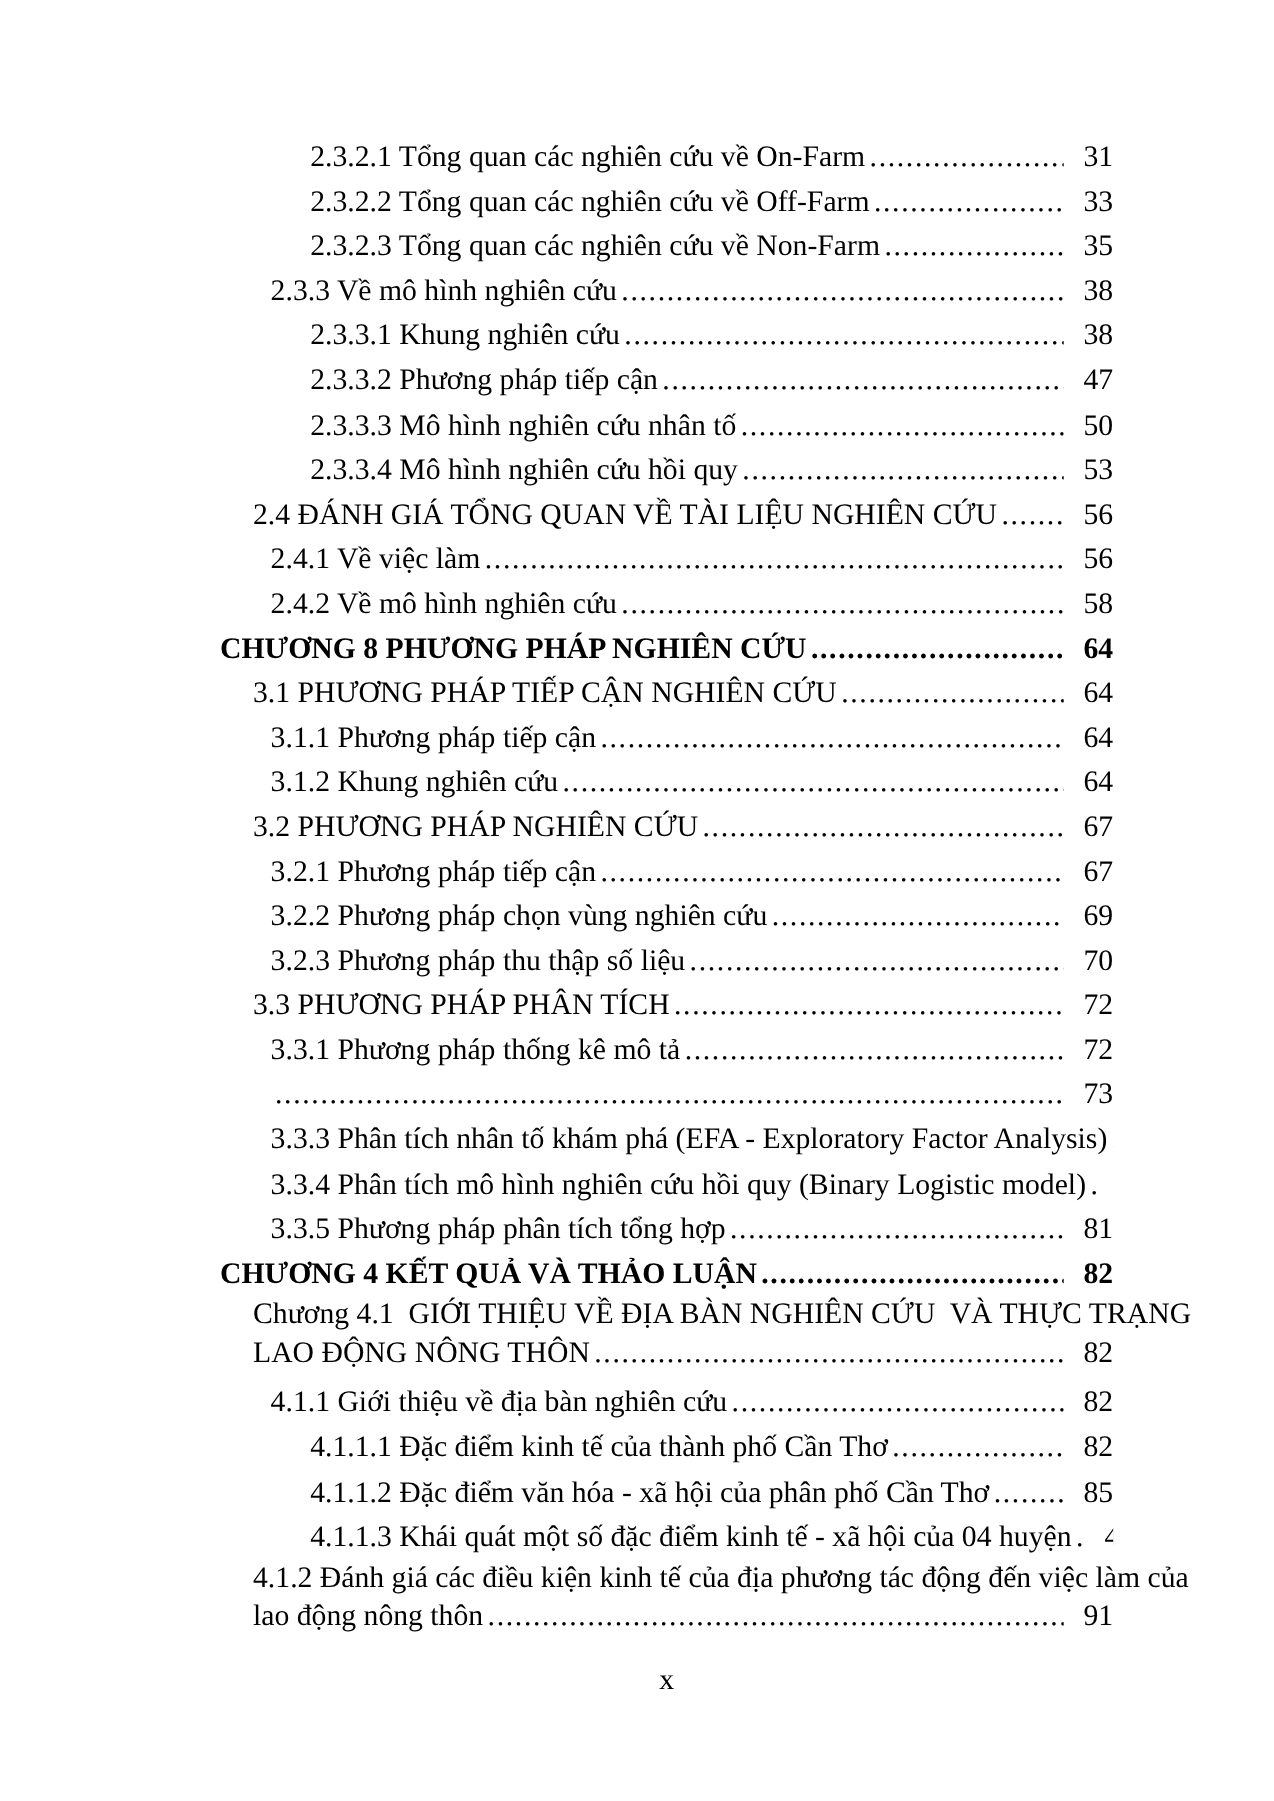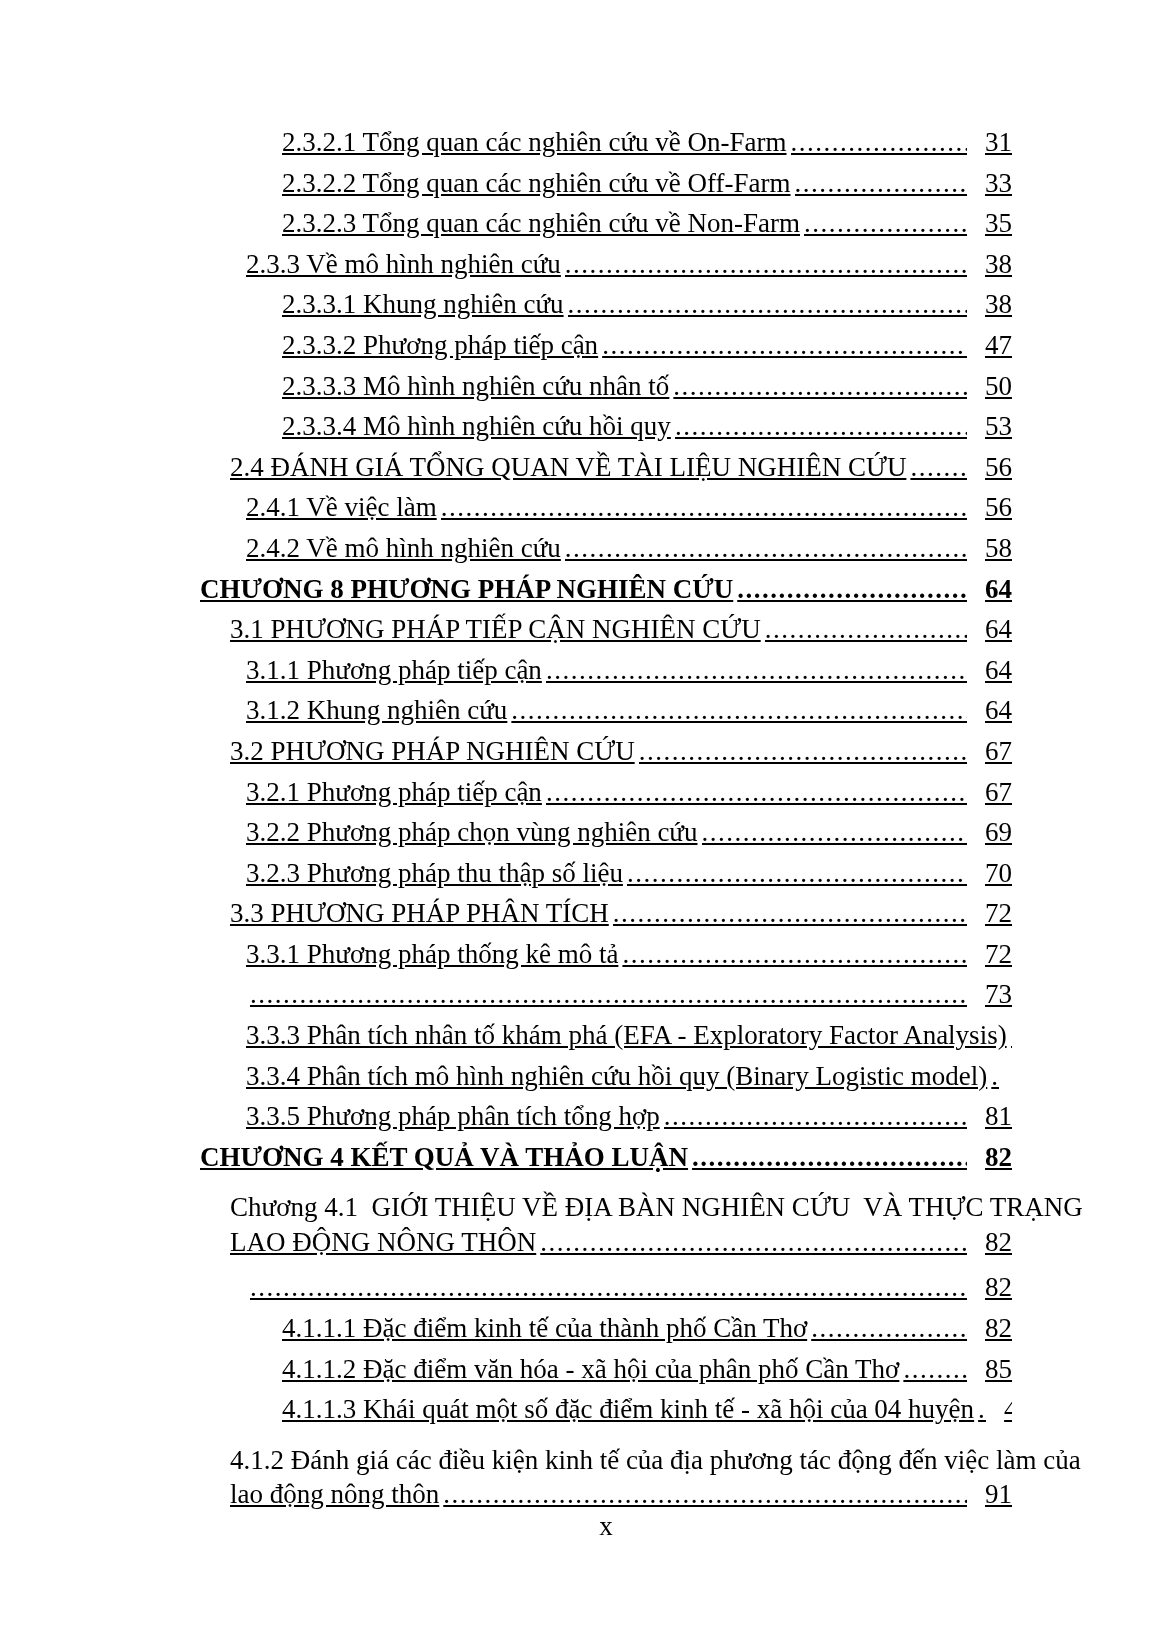--- a/index.html
+++ b/index.html
@@ -16,22 +16,22 @@
     left:200px;top:122px;width:812px;
     font-size:27px;
     line-height:40.6px;
   }
   .entry{margin:0;}
   .entry.lvl0{margin-left:0;font-weight:bold;}
   .entry.lvl1{margin-left:30px;}
   .entry.lvl2{margin-left:46px;}
   .entry.lvl3{margin-left:82px;}
   .entry.wrap{line-height:34.5px;margin-bottom:8px;}
-  .pre-lines div{white-space:pre;margin-top:13px;}
-  .lastline{display:flex;align-items:flex-start;overflow:hidden;text-decoration:underline;}
+  .pre-lines div{white-space:pre;}
+  .lastline{display:flex;align-items:flex-start;overflow:hidden;}
   .title{white-space:pre;flex-shrink:0;}
   .leader{
     flex:1 1 auto;min-width:8px;
     overflow:hidden;white-space:nowrap;
     letter-spacing:1.5px;
     margin-left:4px;
   }
   .pageno{flex-shrink:0;margin-left:18px;}
   #footer{
     position:absolute;
@@ -258,20 +258,21 @@
         </div>
     <div class="lastline">
       <span class="title">LAO ĐỘNG NÔNG THÔN</span>
       <span class="leader">........................................................................................................................................................................................................</span>
       <span class="pageno">82</span>
     </div>
   </div>
       <div class="entry lvl2">
     <div class="pre-lines"></div>
     <div class="lastline">
+      <span class="title">4.1.1 Giới thiệu về địa bàn nghiên cứu</span>
       <span class="leader">........................................................................................................................................................................................................</span>
       <span class="pageno">82</span>
     </div>
   </div>
       <div class="entry lvl3">
     <div class="pre-lines"></div>
     <div class="lastline">
       <span class="title">4.1.1.1 Đặc điểm kinh tế của thành phố Cần Thơ</span>
       <span class="leader">........................................................................................................................................................................................................</span>
       <span class="pageno">82</span>

